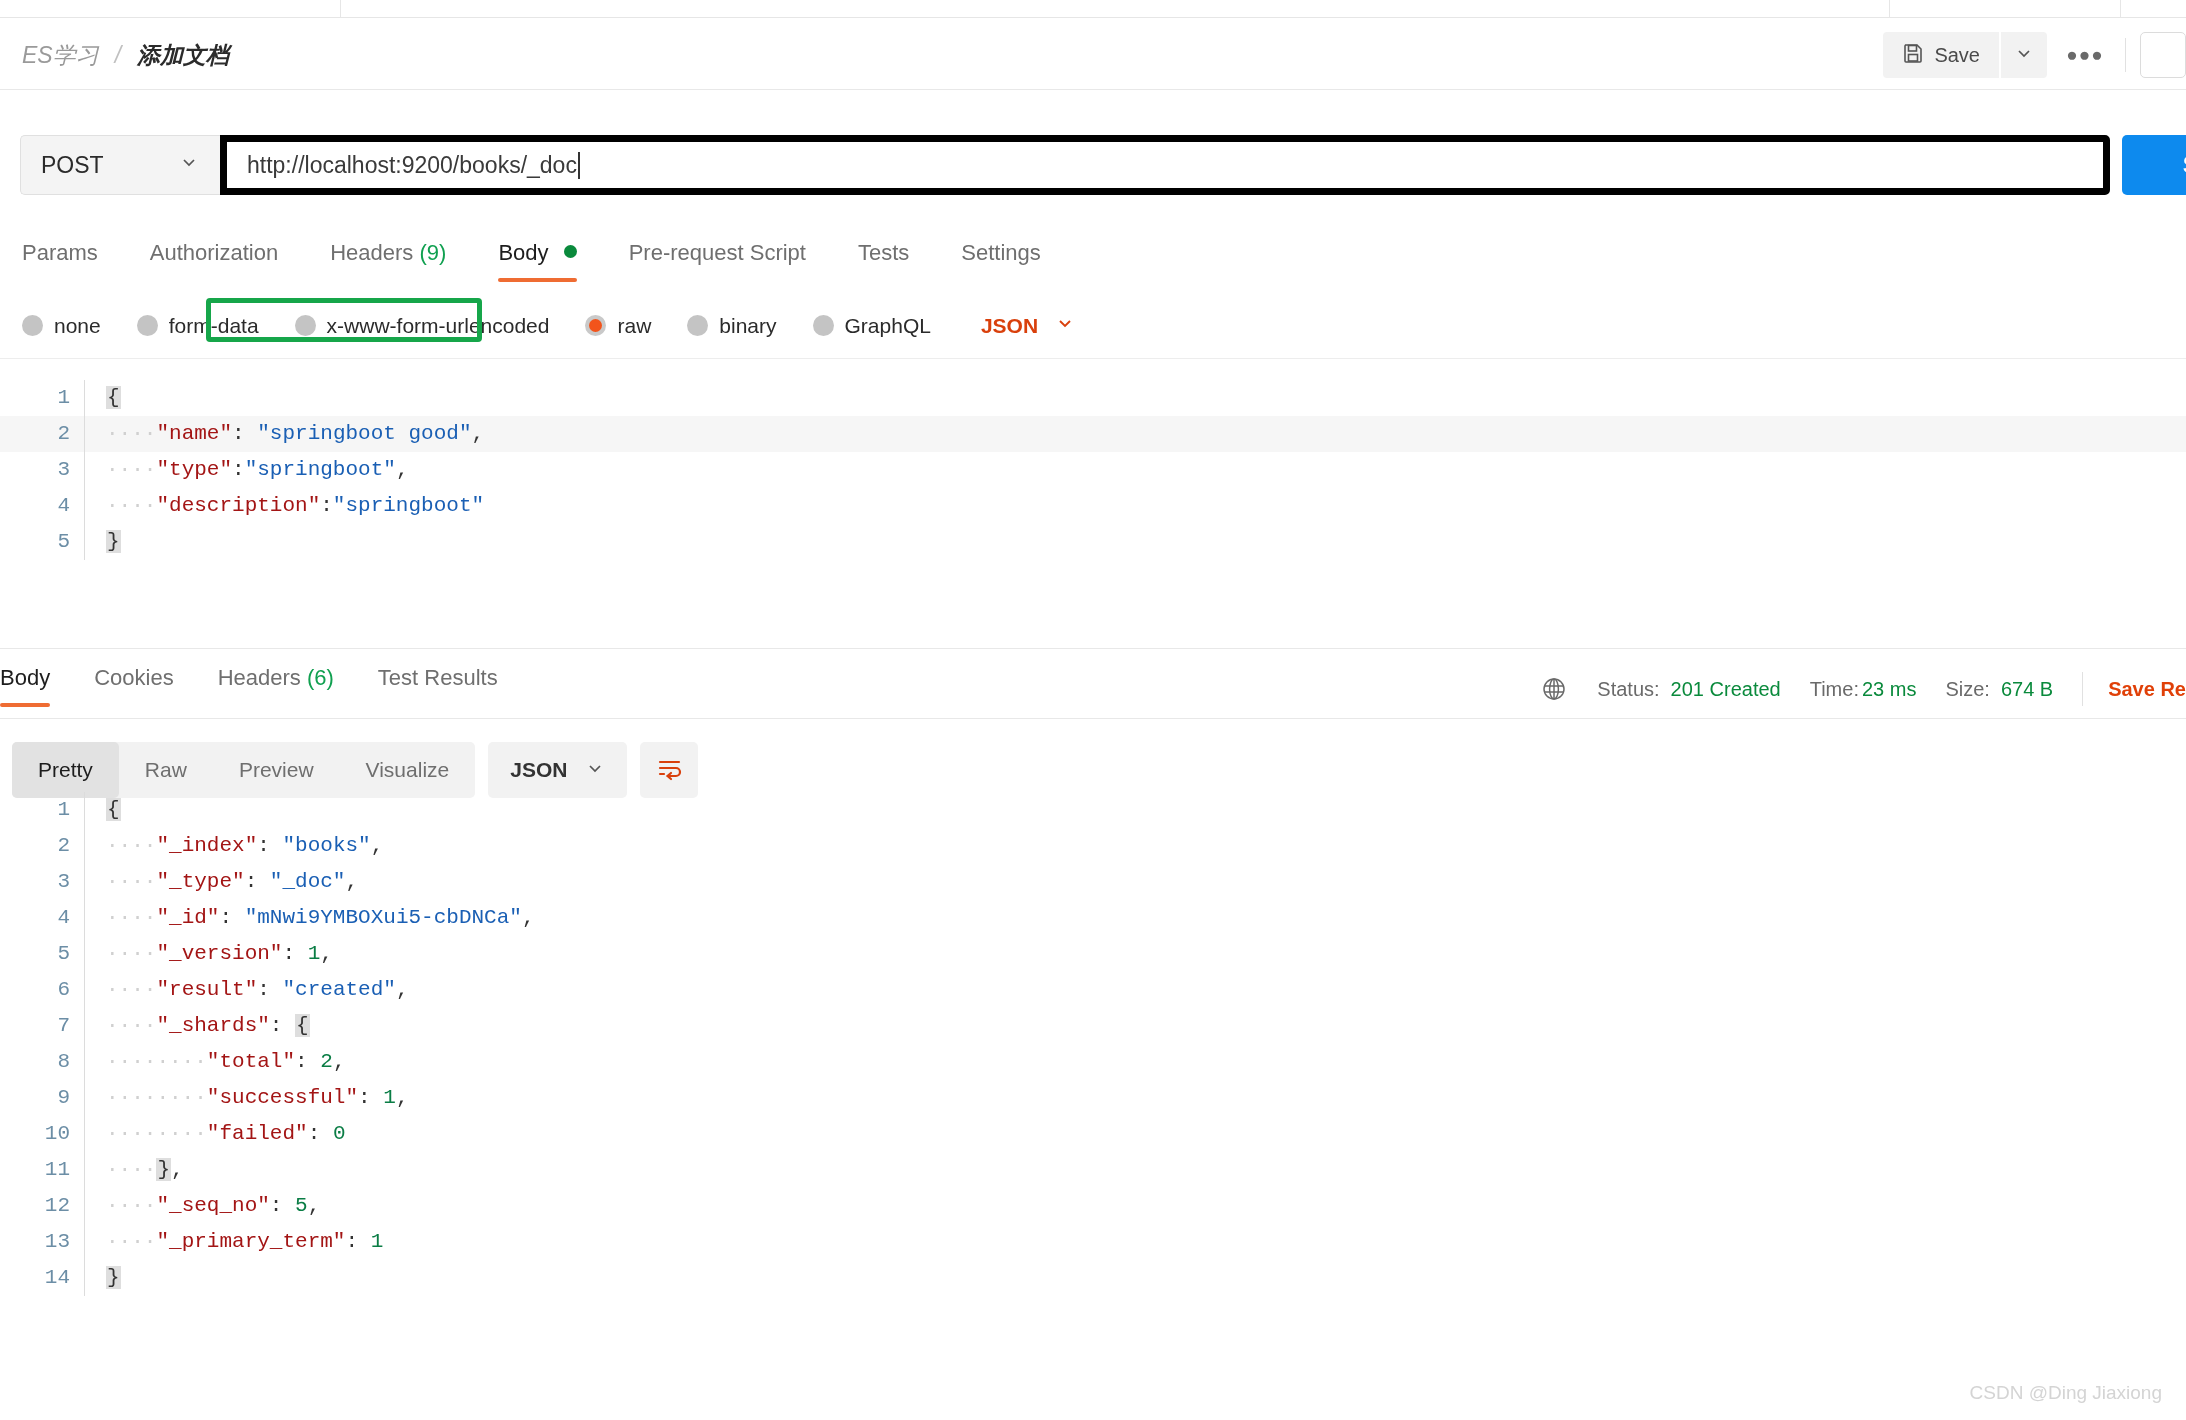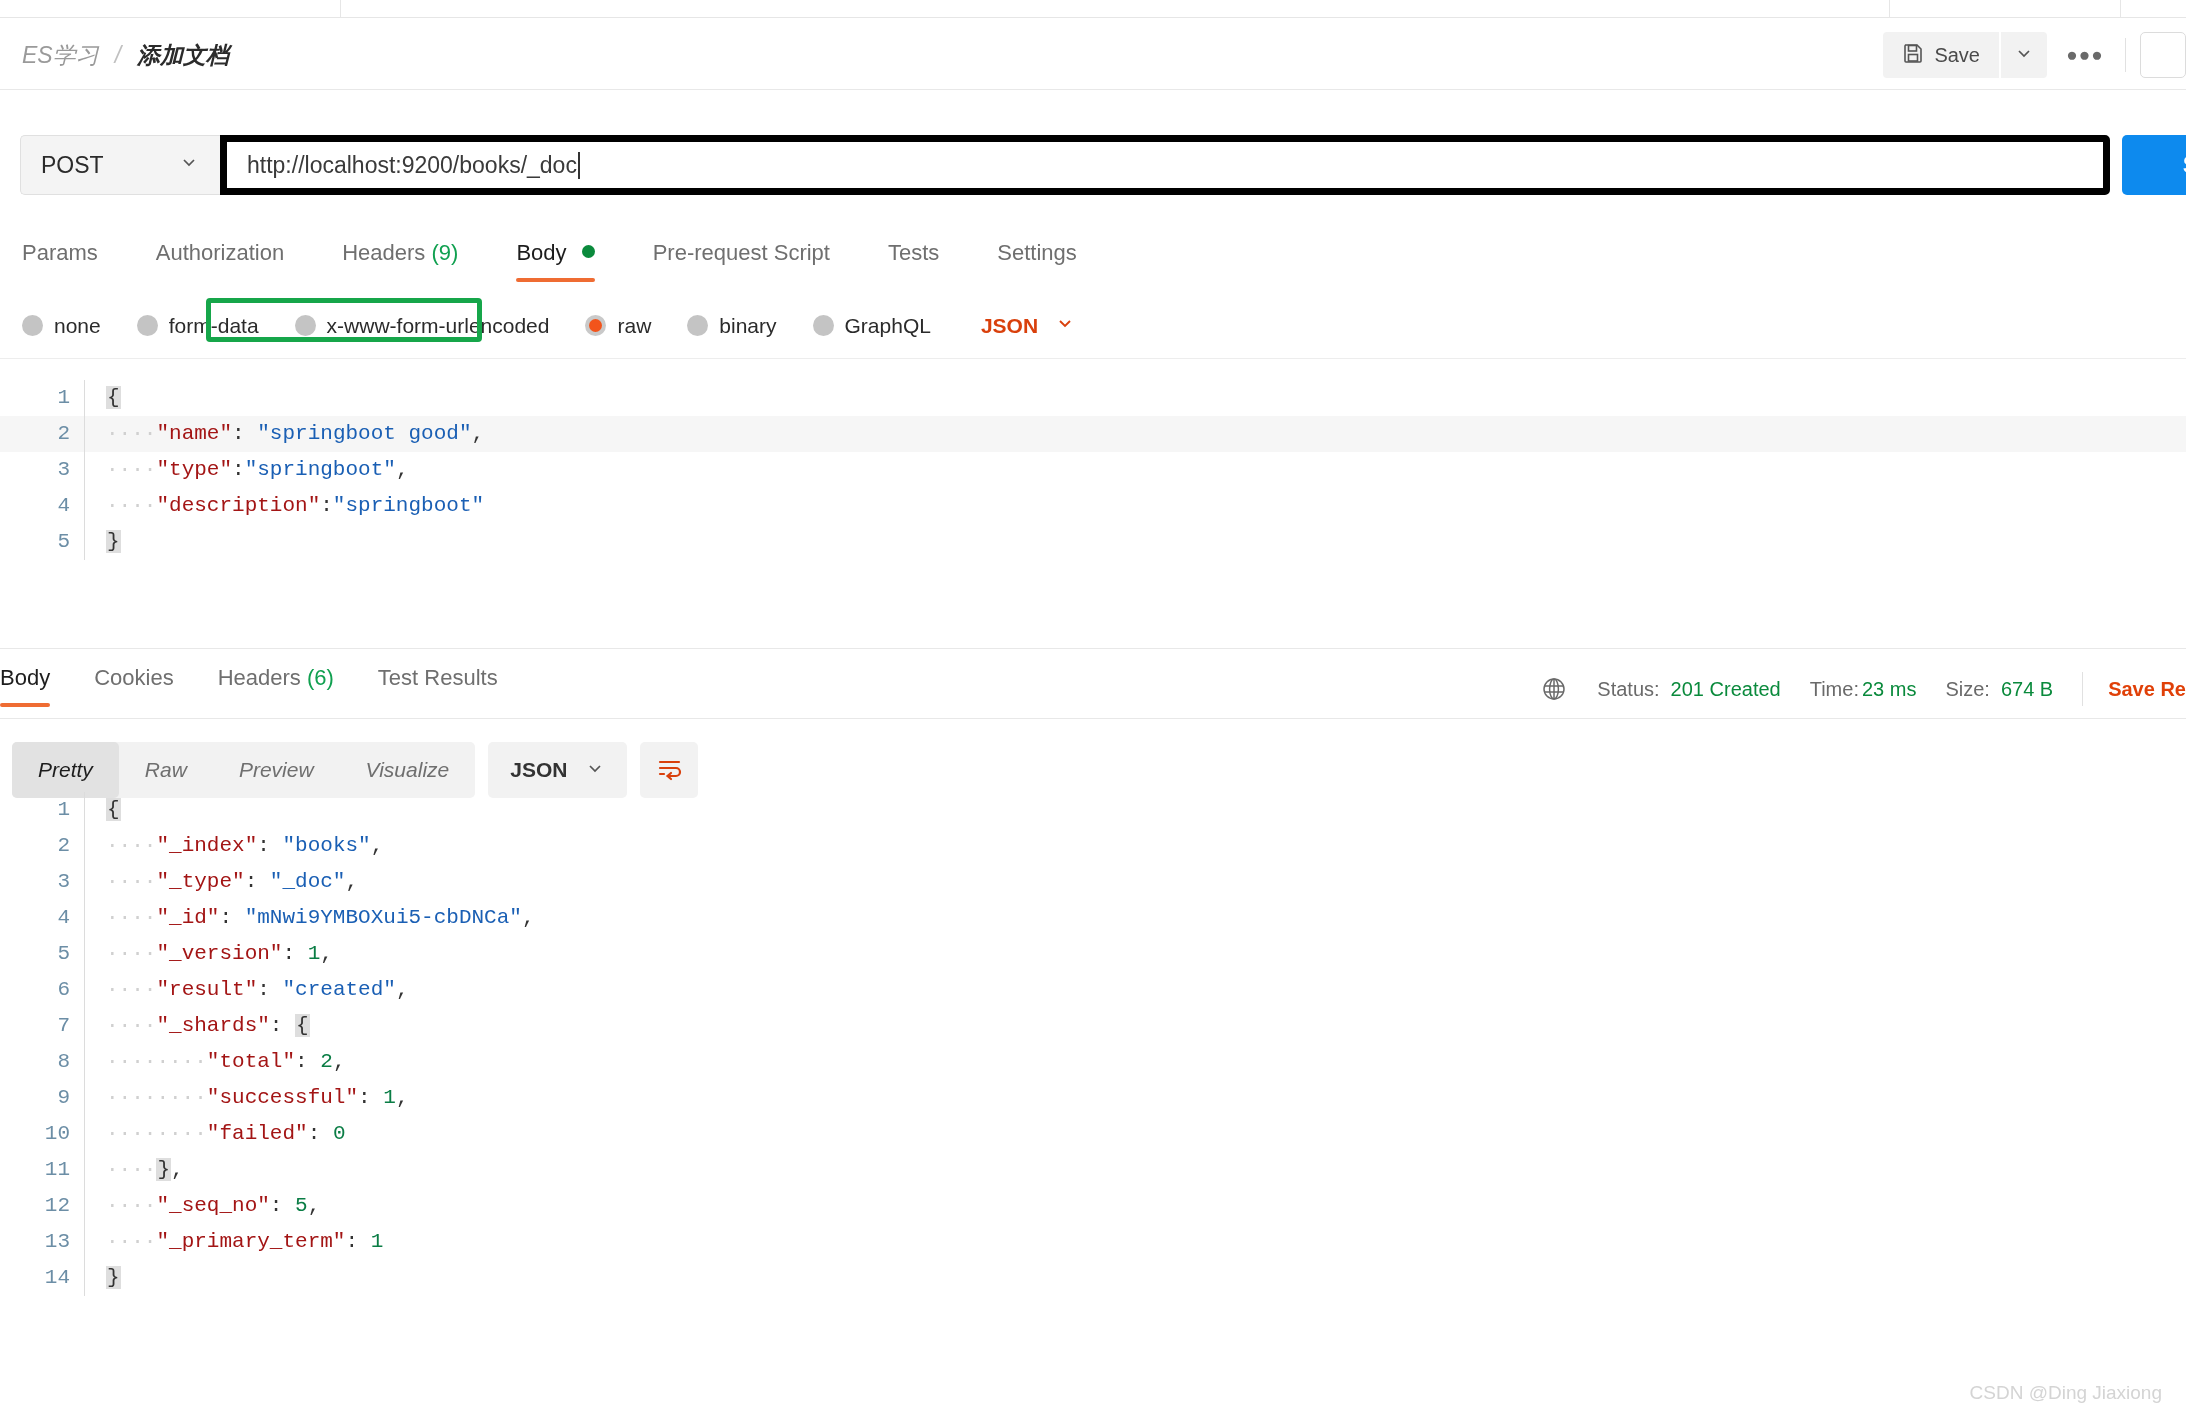--- a/index.html
+++ b/index.html
@@ -104,21 +104,21 @@
     background: #0d8aee; border-radius: 5px;
     color: #fff; font-size: 24px; font-weight: bold;
     display: flex; align-items: center; justify-content: center;
     padding-left: 30px;
     overflow: hidden; white-space: nowrap;
   }
 
   
   .req-tabs {
     position: absolute; top: 240px; left: 0;
-    display: flex; align-items: flex-end; gap: 14px;
+    display: flex; align-items: flex-end; gap: 8px;
     font-size: 22px;
   }
   .req-tab {
     position: relative; padding: 0 22px 16px 22px;
     color: #6f6f6f; white-space: nowrap;
   }
   .req-tab.active { color: #1d1d1d; }
   .req-tab.active::after {
     content: ""; position: absolute; left: 22px; right: 22px; bottom: 0;
     height: 4px; background: #ef6c33; border-radius: 2px;
@@ -223,21 +223,20 @@
     display: flex; align-items: center; gap: 13px;
   }
   .seg-group {
     display: flex; align-items: center;
     background: #f2f2f2; border-radius: 5px; height: 56px;
   }
   .seg {
     display: flex; align-items: center; justify-content: center;
     height: 56px; padding: 0 26px; font-size: 21px; color: #6f6f6f;
     border-radius: 5px;
-    font-style: italic;
   }
   .seg.active { background: #e2e2e2; color: #1d1d1d; }
   .resp-json-select {
     display: flex; align-items: center; gap: 18px;
     height: 56px; padding: 0 22px; background: #f2f2f2; border-radius: 5px;
     font-size: 21px; font-weight: bold; color: #333;
   }
   .wrap-btn {
     display: flex; align-items: center; justify-content: center;
     width: 58px; height: 56px; background: #f2f2f2; border-radius: 5px;

